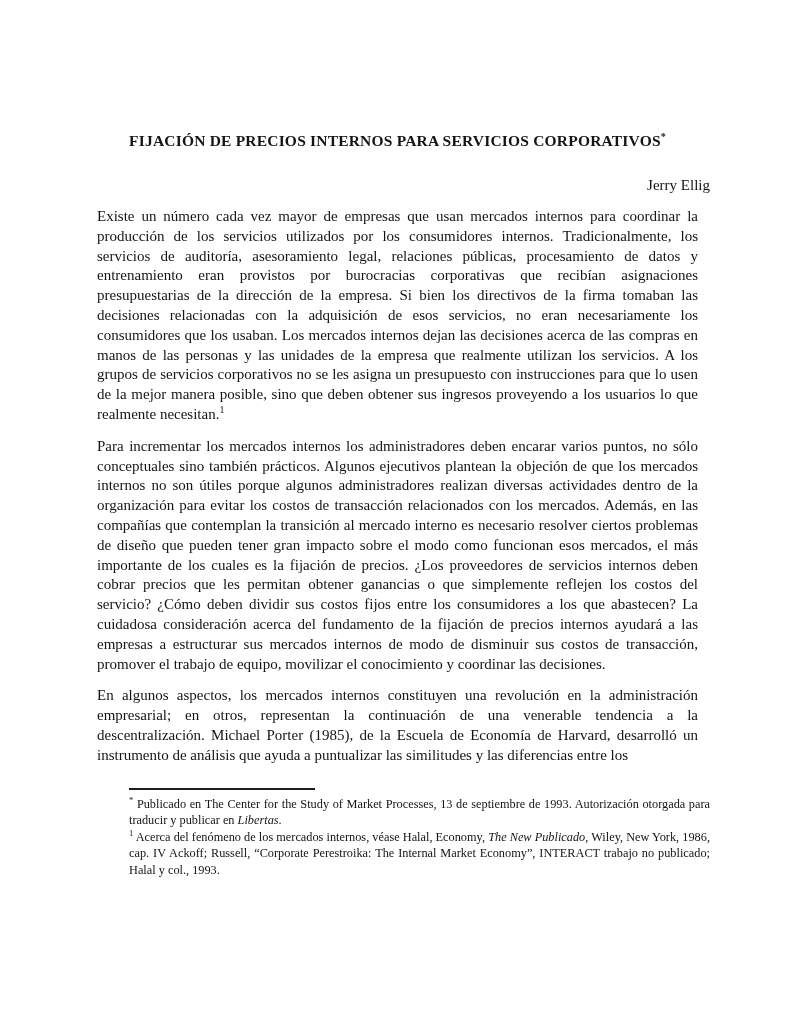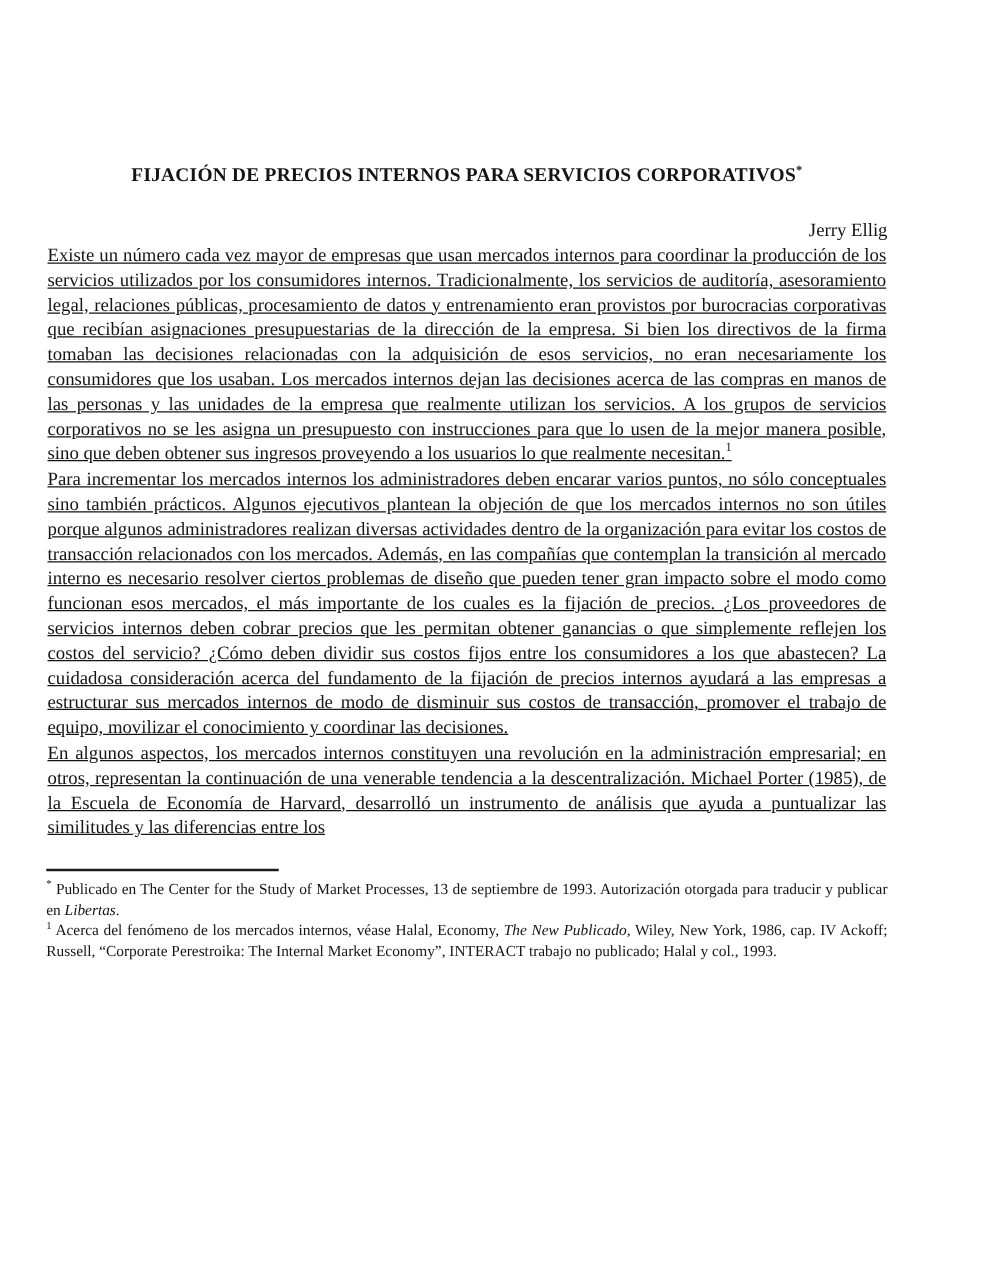--- a/index.html
+++ b/index.html
@@ -14,21 +14,21 @@
     font-family: "Liberation Serif", "DejaVu Serif", serif;
     color: #141414;
   }
   .page {
     position: relative;
     width: 791px;
     height: 1024px;
     background: #ffffff;
   }
   .content {
-    padding: 0 81px 0 37px; 
+    padding: 0 81px 0 85px; 
   }
   .doc-title {
     margin: 0;
     padding-top: 131px;
     font-size: 15.5px;
     line-height: 20px;
     font-weight: bold;
     text-align: center;
     letter-spacing: 0.2px;
   }
@@ -36,43 +36,43 @@
     font-size: 10px;
     line-height: 0;
   }
   .author {
     margin: 24px 0 0 0;
     font-size: 15px;
     line-height: 20px;
     text-align: right;
   }
   p.body-par {
-    margin: 1px;
+    margin: 12px;
     font-size: 15px;
     line-height: 19.8px;
     text-align: justify;
     text-justify: inter-word;
-    text-decoration: underline;
   }
   p.body-par sup {
     font-size: 10px;
     line-height: 0;
   }
   .par-1 { margin-top: 40px; }
   .par-2 { margin-top: 14px; }
   .par-3 { margin-top: 17px; }
   .section-heading {
     margin: 13px 0 0 0;
     font-size: 15px;
     line-height: 20px;
     font-weight: bold;
     text-align: center;
   }
   .footnote-block {
     margin-top: 22px;
+    margin-left: 44px;
   }
   .footnote-separator {
     width: 186px;
     border: 0;
     border-top: 2px solid #1c1c1c;
     margin: 0 0 6px 0;
   }
   p.footnote {
     margin: 0;
     font-size: 12.3px;

